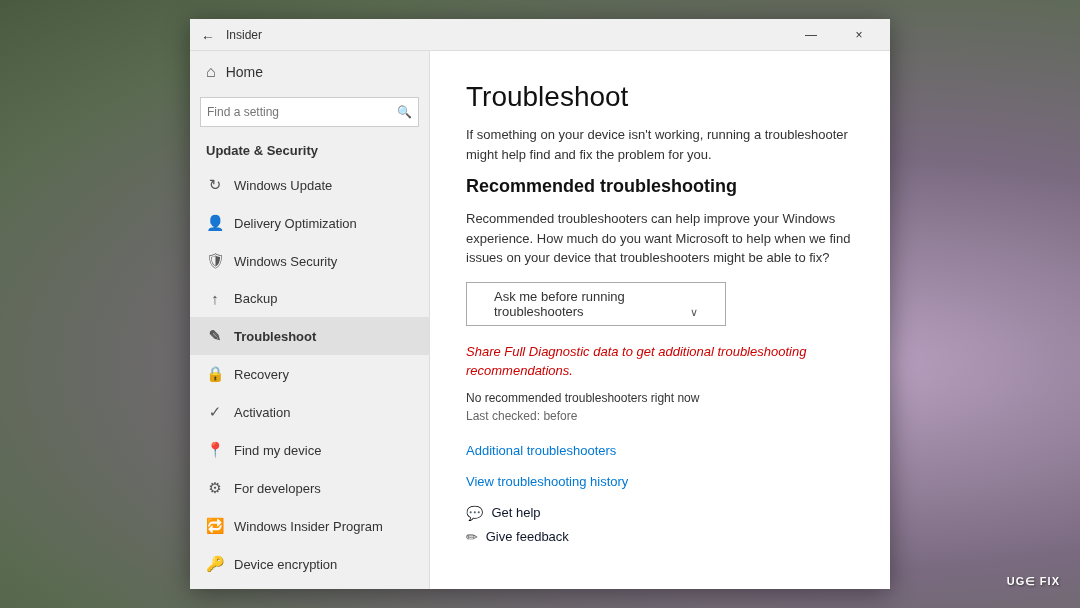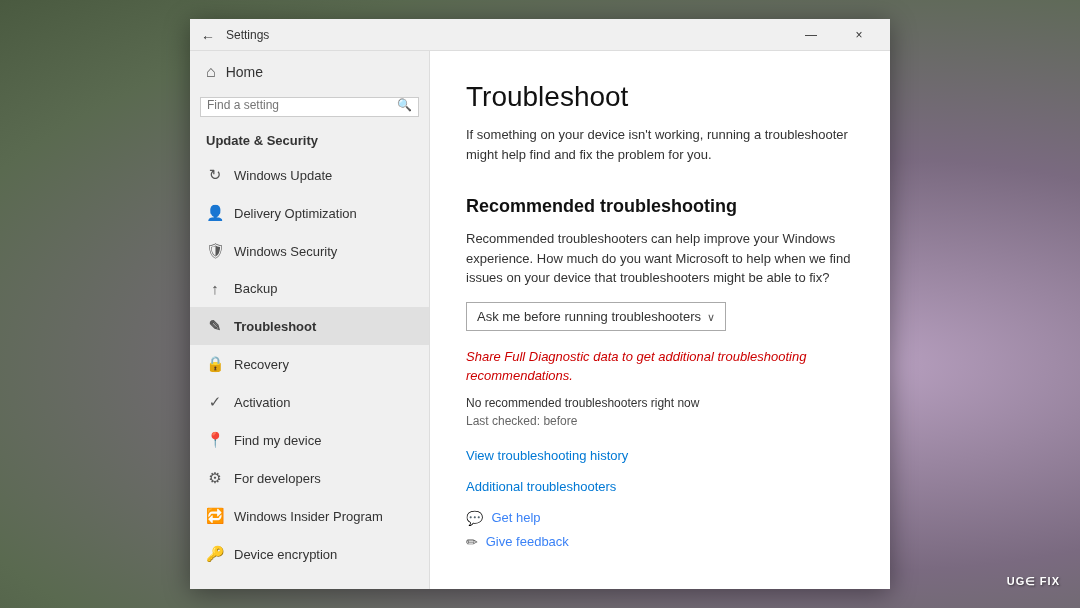--- a/index.html
+++ b/index.html
@@ -89,24 +89,24 @@
       align-items: center;
       padding: 12px 16px;
       gap: 10px;
       cursor: pointer;
     }
     .home-icon { font-size: 16px; color: #555; }
     .sidebar-home-label { font-size: 14px; color: #333; }
     .search-box {
       margin: 4px 10px 10px 10px;
       display: flex;
-      align-items: flex-start;
+      align-items: center;
       background: #fff;
       border: 1px solid #ccc;
-      height: 20px;
+      height: 30px;
       padding: 0 6px;
     }
     .search-input {
       border: none;
       outline: none;
       flex: 1;
       font-size: 12px;
       color: #555;
       background: transparent;
     }
@@ -137,40 +137,40 @@
     }
     .page-title {
       font-size: 28px;
       font-weight: 300;
       color: #111;
       margin-bottom: 12px;
     }
     .page-desc {
       font-size: 13px;
       color: #333;
-      margin-bottom: 32px;
+      margin-bottom: 12px;
       line-height: 1.5;
     }
     .section-title {
       font-size: 18px;
       font-weight: 700;
       color: #111;
       margin-bottom: 12px;
     }
     .section-desc {
       font-size: 13px;
       color: #333;
       line-height: 1.5;
       margin-bottom: 14px;
     }
     .dropdown-select {
       display: flex;
       align-items: flex-end;
       border: 1px solid #aaa;
-      padding: 6px 10px;
+      padding: 6px 27px;
       width: 260px;
       cursor: pointer;
       background: #fff;
       font-size: 13px;
       color: #333;
       margin-bottom: 16px;
       justify-content: space-between;
     }
     .dropdown-chevron { font-size: 11px; color: #555; }
     .link-red {
@@ -201,21 +201,21 @@
     .help-row {
       display: flex;
       align-items: center;
       gap: 8px;
       margin-bottom: 8px;
       cursor: pointer;
     }
     .help-icon { font-size: 14px; color: #555; }
     .help-link {
       font-size: 13px;
-      color: #3b82f6;
+      color: #0f172a;
       text-decoration: none;
     }
     .watermark {
       position: absolute;
       bottom: 20px;
       right: 20px;
       font-size: 11px;
       color: #fff;
       font-weight: bold;
       z-index: 2;
@@ -227,21 +227,21 @@
 <body>
 
 <div class="bg-overlay"></div>
 
 <div class="window">
 
   <div class="titlebar">
     <div class="titlebar-back">
       <span>←</span>
     </div>
-    <span class="titlebar-title">Settings</span>
+    <span class="titlebar-title">Insider</span>
     <div class="titlebar-controls">
       <div class="titlebar-btn">
         <span>—</span>
       </div>
       <div class="titlebar-btn">
         <span>×</span>
       </div>
     </div>
   </div>
 
@@ -316,22 +316,22 @@
 
       <div class="dropdown-select">
         <span>Ask me before running troubleshooters</span>
         <span class="dropdown-chevron">∨</span>
       </div>
 
       <p class="link-red">Share Full Diagnostic data to get additional troubleshooting recommendations.</p>
       <p class="status-text">No recommended troubleshooters right now</p>
       <p class="last-checked">Last checked: before</p>
 
+      <a class="link-blue" href="#">Additional troubleshooters</a>
       <a class="link-blue" href="#">View troubleshooting history</a>
-      <a class="link-blue" href="#">Additional troubleshooters</a>
 
       <div class="help-row">
         <span class="help-icon">💬</span>
         <a class="help-link" href="#">Get help</a>
       </div>
       <div class="help-row">
         <span class="help-icon">✏</span>
         <a class="help-link" href="#">Give feedback</a>
       </div>
     </div>

